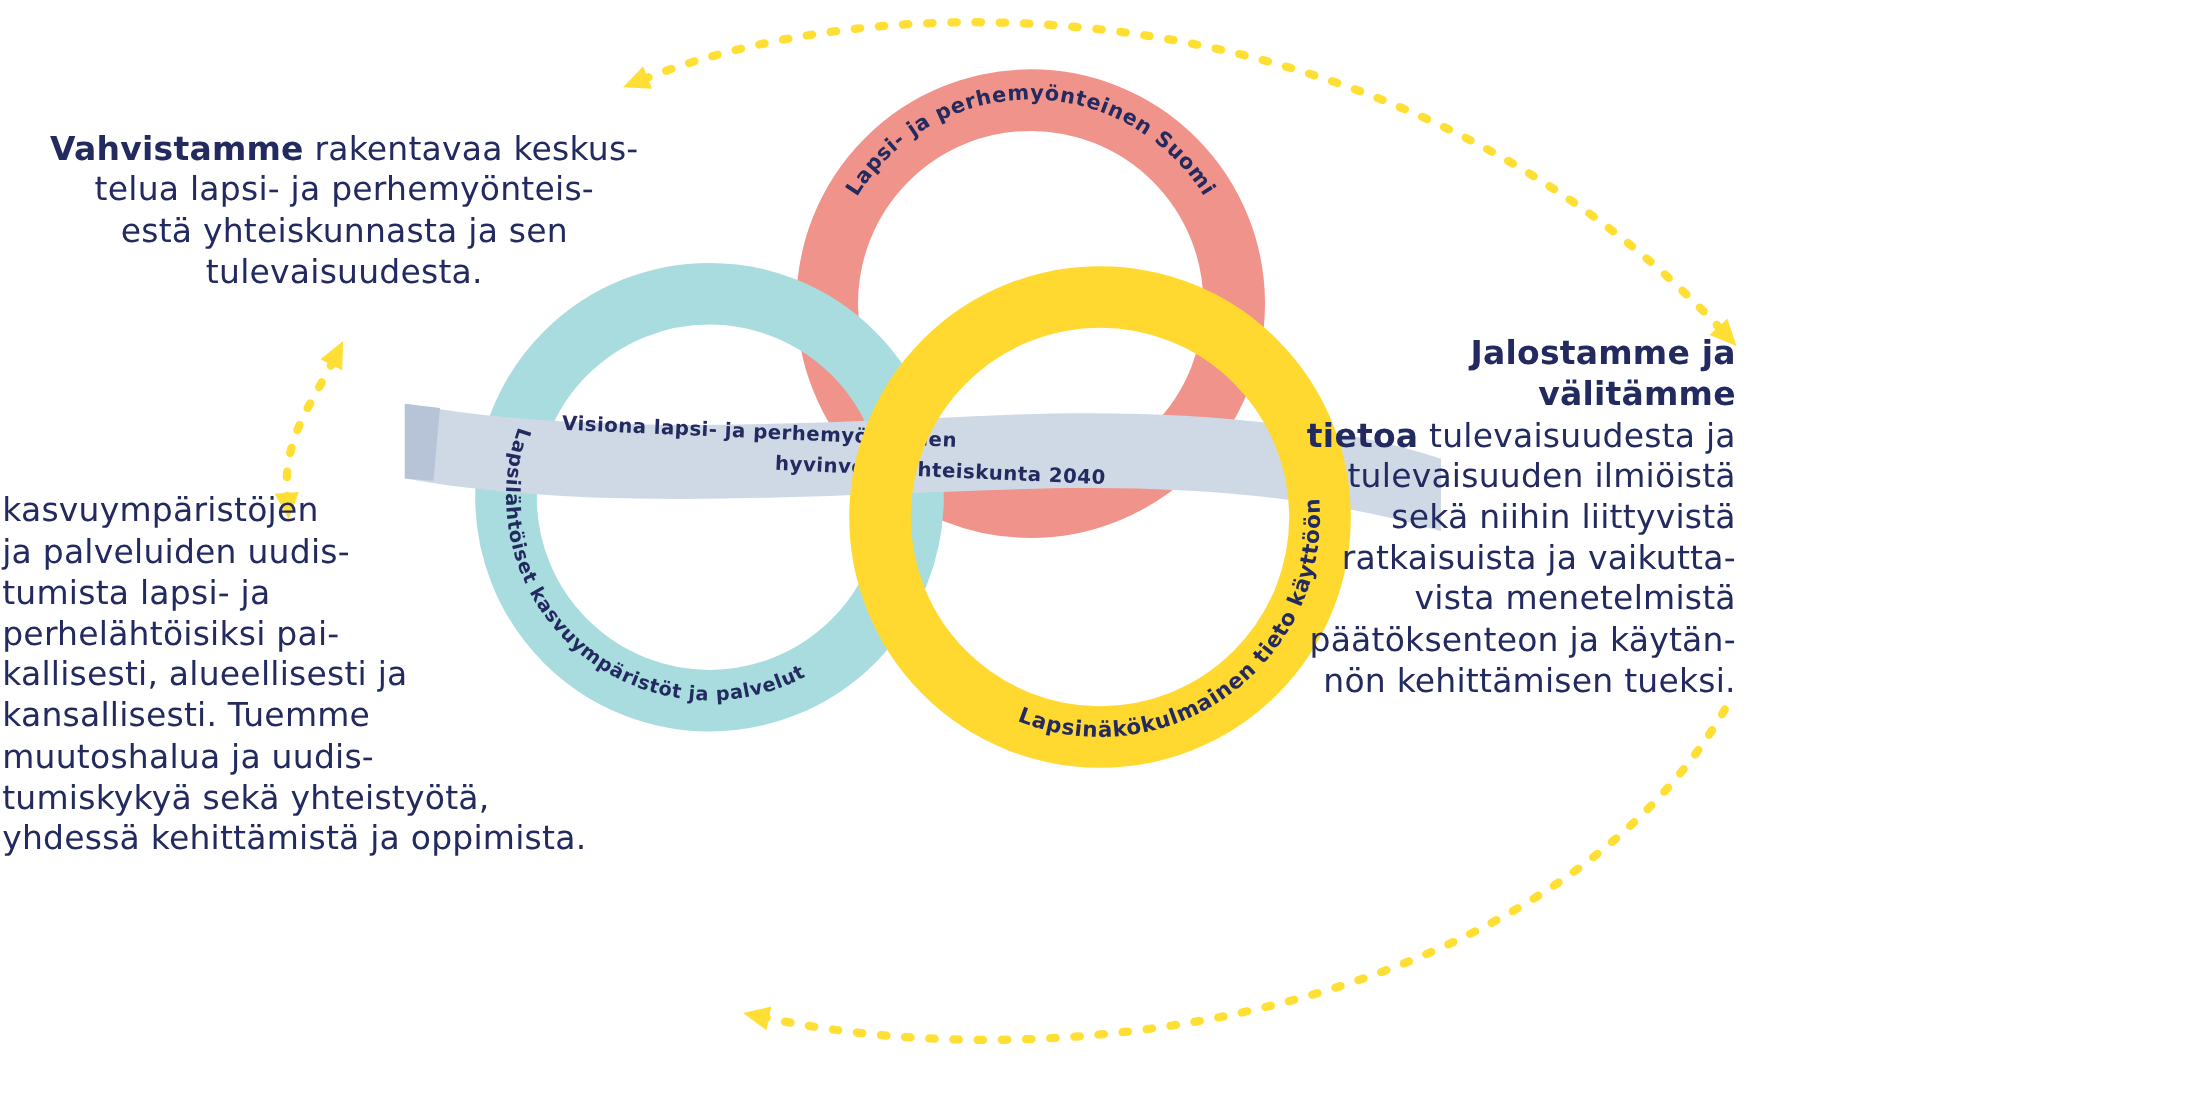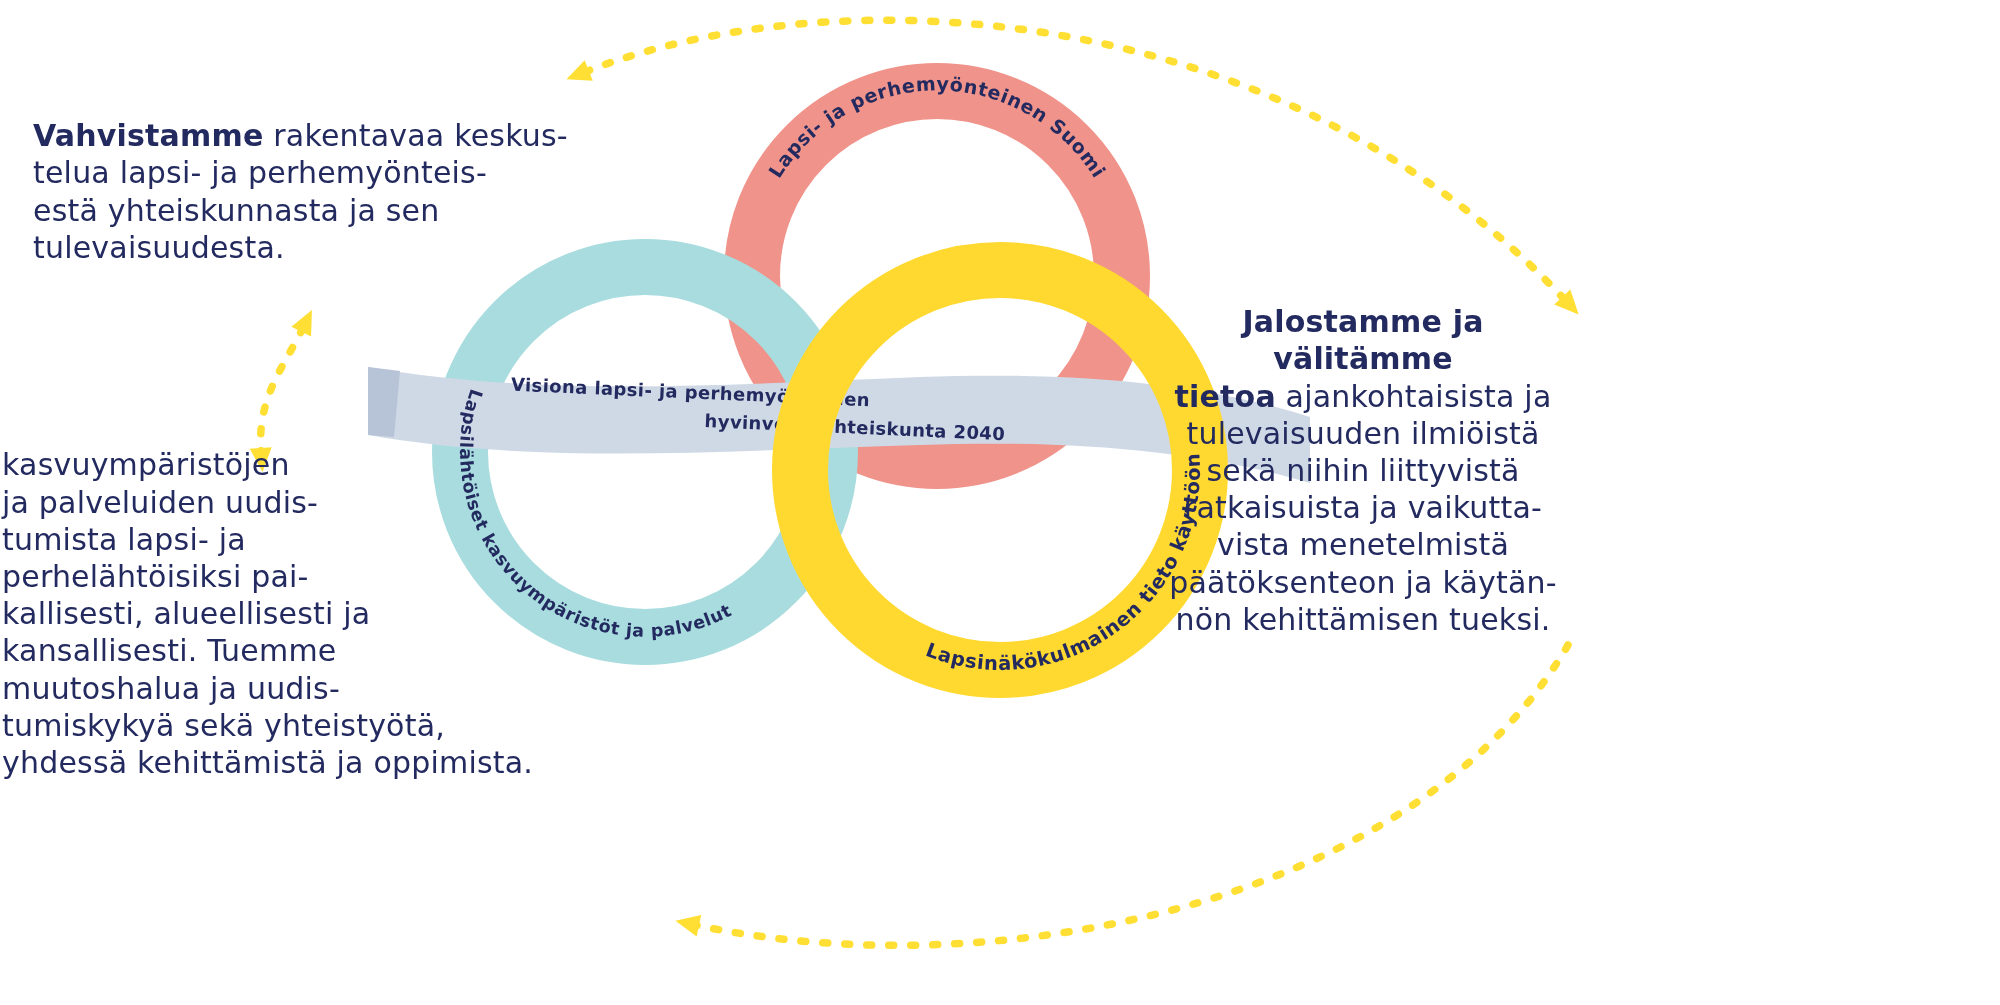--- a/index.html
+++ b/index.html
@@ -5,23 +5,23 @@
   html,body{margin:0;padding:0;background:#fff;}
   .page{
     position:relative;width:2000px;height:1005px;background:#fff;
     font-family:"DejaVu Sans","Liberation Sans",sans-serif;overflow:hidden;
   }
   .statement{
     position:absolute;color:var(--navy,#232a5f);font-size:30px;line-height:1.24;
     white-space:pre-line;letter-spacing:0.2px;
   }
   .statement .lead{font-weight:bold;}
-  #st-top-left{left:33px;top:80px;width:560px;}
+  #st-top-left{left:33px;top:80px;width:560px;text-align:center;}
   #st-left{left:2px;top:372px;width:560px;}
-  #st-right{left:1148px;top:266px;width:430px;text-align:center;}
+  #st-right{left:1148px;top:266px;width:430px;text-align:right;}
   .diagram-svg{position:absolute;left:360px;top:55px;}
   .arrows-svg{position:absolute;left:0;top:0;}
   .ring-label{font-weight:bold;fill:var(--navy,#232a5f);letter-spacing:0.6px;}
   .fs-red{font-size:19px;}
   .fs-teal{font-size:17.5px;}
   .fs-yellow{font-size:19.5px;}
   .ribbon-text{font-weight:bold;fill:var(--navy,#232a5f);font-size:18px;letter-spacing:0.4px;}
   .ring{fill:none;stroke-width:56;}
   .dash{fill:none;stroke-width:7.5;stroke-dasharray:5 17;stroke-linecap:round;}
 </style>
@@ -87,21 +87,21 @@
 perhelähtöisiksi pai-
 kallisesti, alueellisesti ja
 kansallisesti. Tuemme
 muutoshalua ja uudis-
 tumiskykyä sekä yhteistyötä,
 yhdessä kehittämistä ja oppimista.</span>
   </div>
 
   <div class="statement" id="st-right">
     <span class="lead">Jalostamme ja välitämme
-tietoa</span><span> ajankohtaisista ja
+tietoa</span><span> tulevaisuudesta ja
 tulevaisuuden ilmiöistä
 sekä niihin liittyvistä
 ratkaisuista ja vaikutta-
 vista menetelmistä
 päätöksenteon ja käytän-
 nön kehittämisen tueksi.</span>
   </div>
 
 </div>
 

